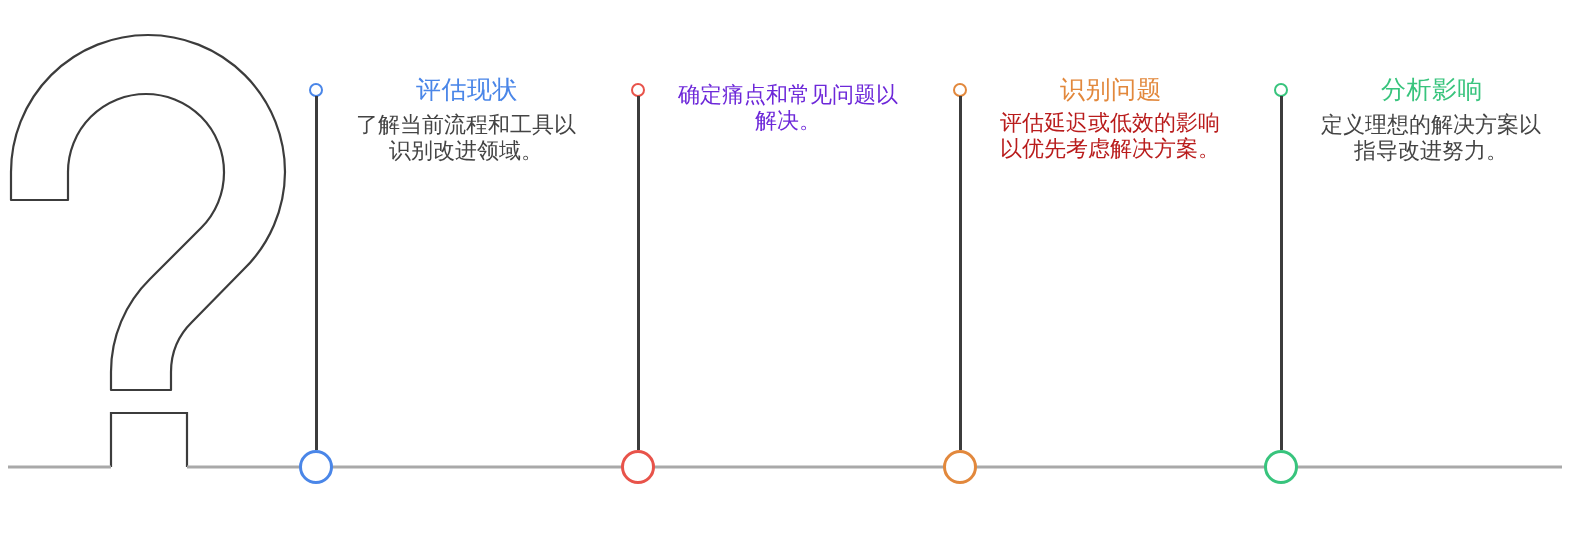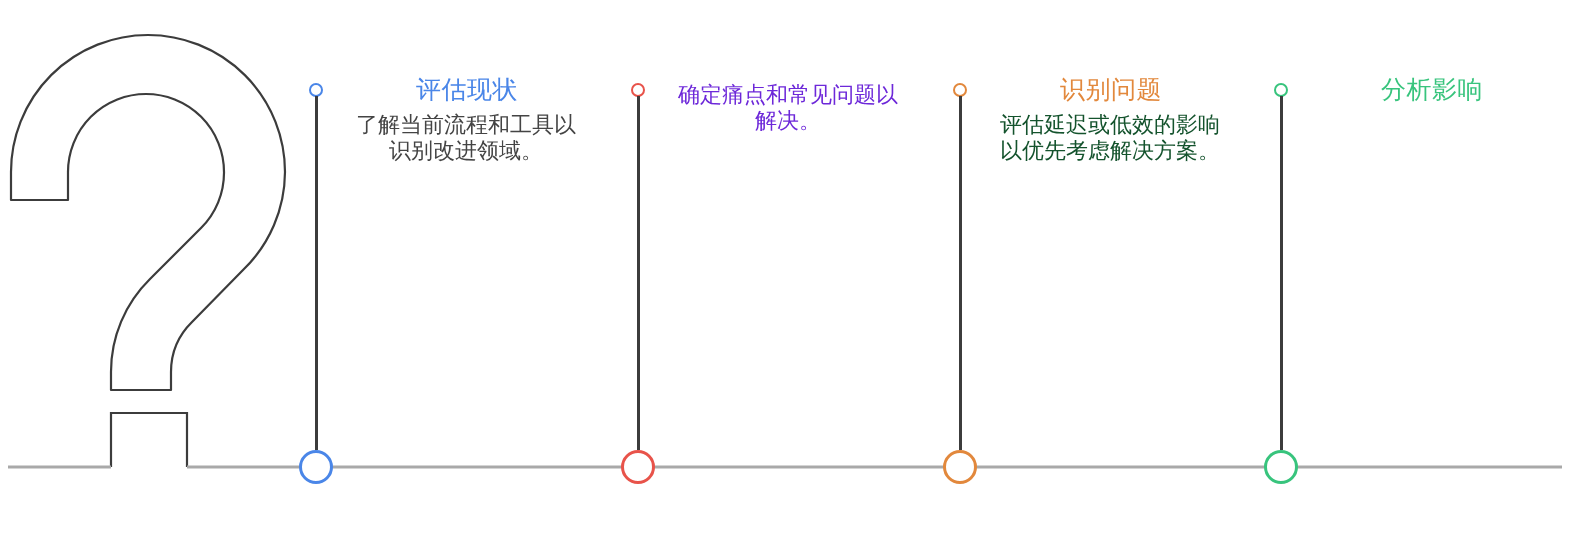--- a/index.html
+++ b/index.html
@@ -154,26 +154,27 @@
       <div class="ms-desc" style="color: #6d28d9;">确定痛点和常见问题以解决。</div>
     </div>
   </div>
 
   <div class="milestone" id="ms-2" style="left: 960px; color: rgb(226, 136, 60);">
     <div class="dot-top"></div>
     <div class="stem" style="background: rgb(60, 60, 60);"></div>
     <div class="dot-bottom"></div>
     <div class="ms-text">
       <div class="ms-title">识别问题</div>
-      <div class="ms-desc" style="color: #14532d;">评估延迟或低效的影响以优先考虑解决方案。</div>
+      <div class="ms-desc" style="color: #b91c1c; font-family: Liberation Mono, monospace;">评估延迟或低效的影响以优先考虑解决方案。</div>
     </div>
   </div>
 
   <div class="milestone" id="ms-3" style="left: 1281px; color: rgb(56, 196, 125);">
     <div class="dot-top"></div>
     <div class="stem" style="background: rgb(60, 60, 60);"></div>
     <div class="dot-bottom"></div>
     <div class="ms-text">
       <div class="ms-title">分析影响</div>
+      <div class="ms-desc" style="color: rgb(68, 68, 68);">定义理想的解决方案以指导改进努力。</div>
     </div>
   </div>
 
 </div>
 
 </body></html>

